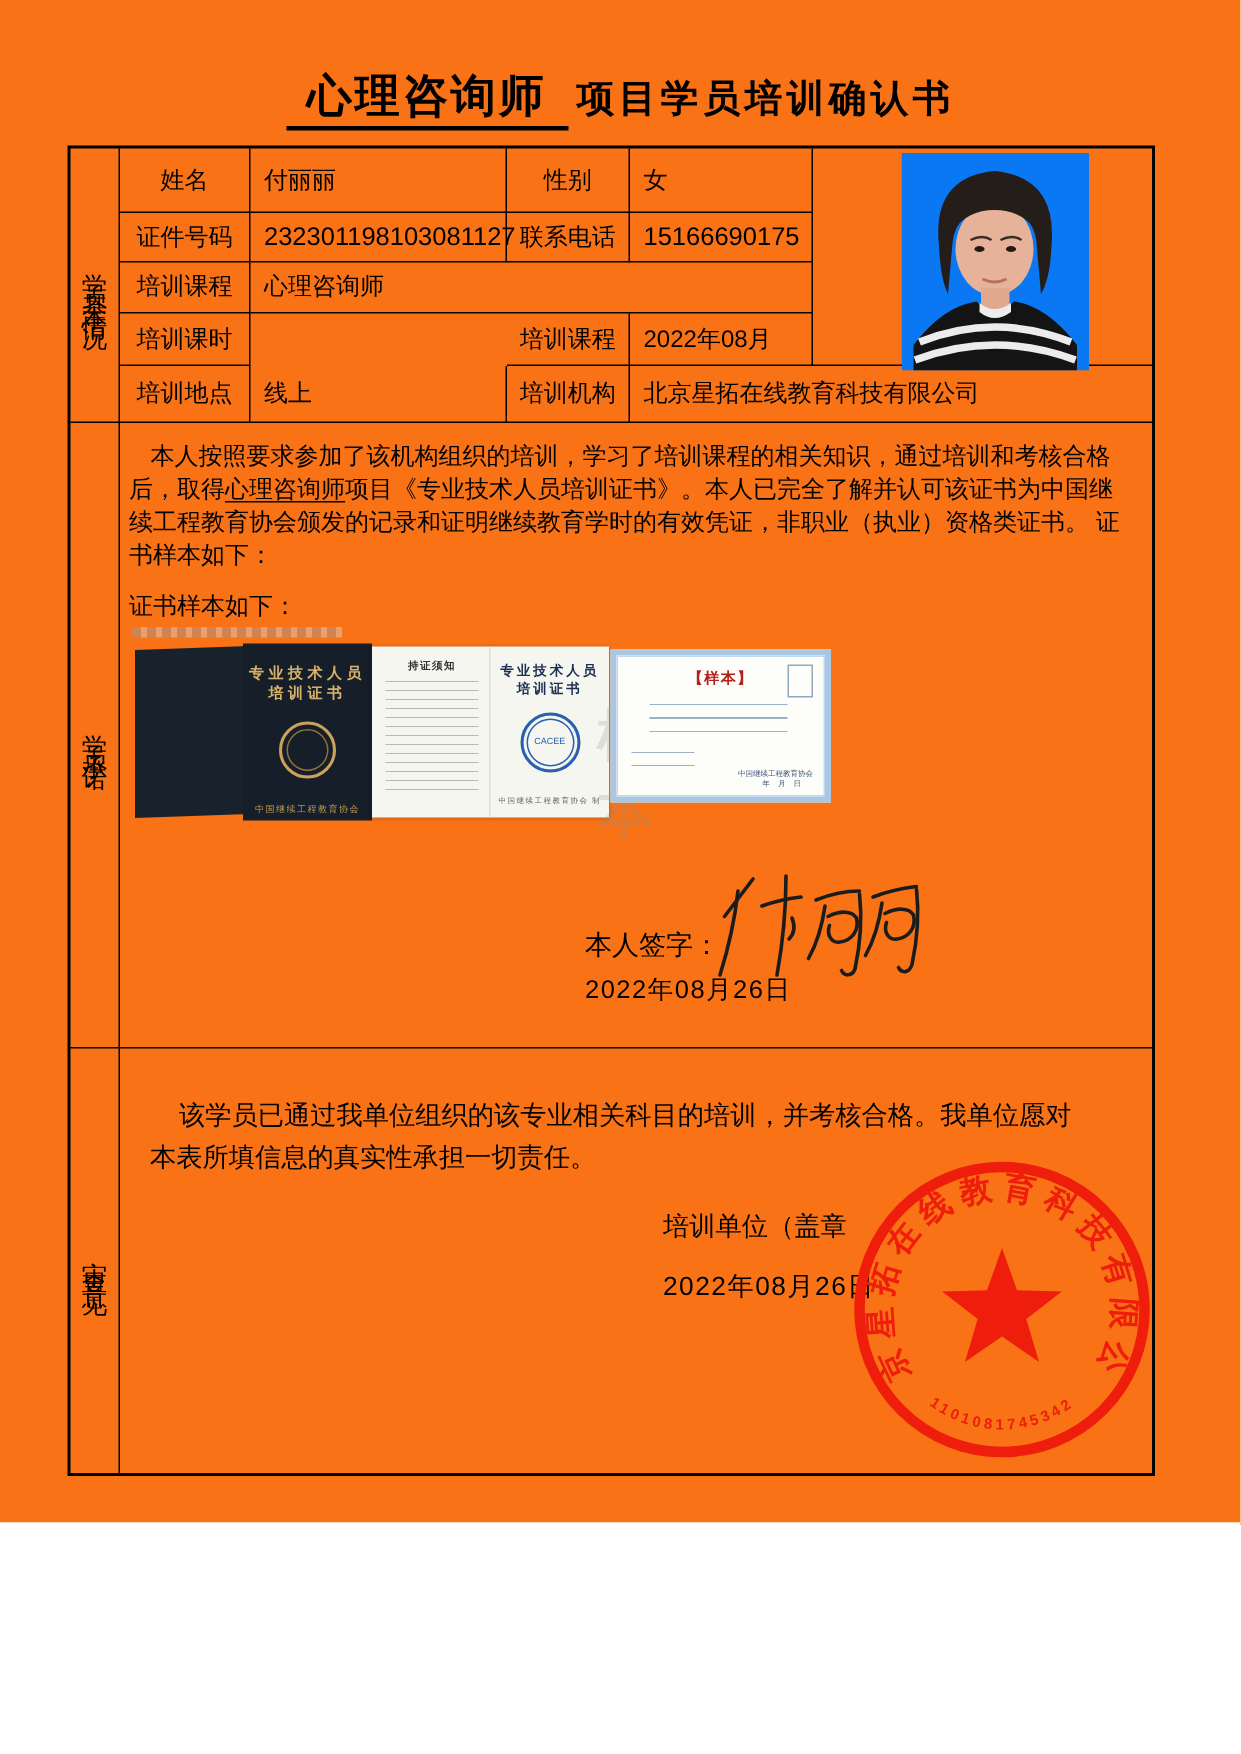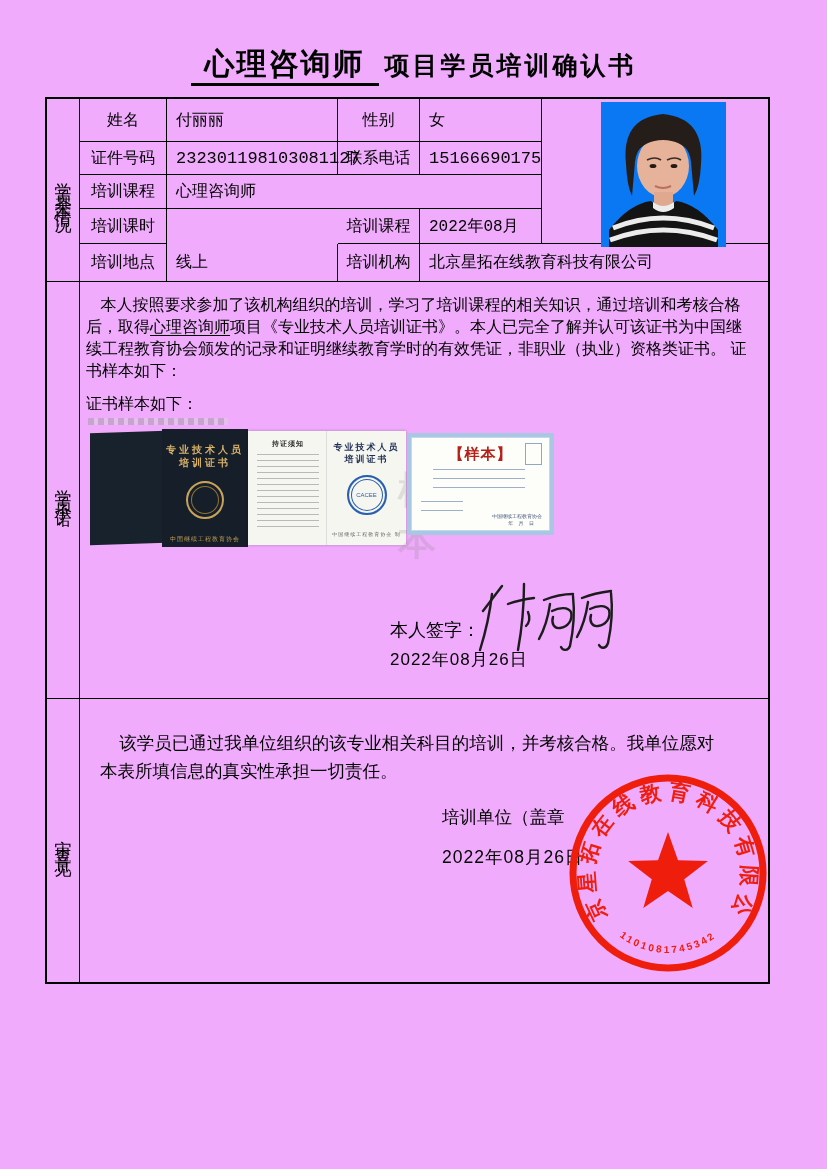--- a/index.html
+++ b/index.html
@@ -1,30 +1,30 @@
 <!DOCTYPE html>
 <html><head>
 <meta charset="utf-8">
 <style>
   html,body{margin:0;padding:0;background:#fff;}
-  .page{position:relative;width:827px;height:1169px;background:#f0abfc;overflow:hidden;
+  .page{position:relative;width:827px;height:1015px;background:#f97316;overflow:hidden;
         font-family:"Liberation Sans","DejaVu Sans",sans-serif;color:#000;}
   
   .doc-title{position:absolute;top:44px;left:0;width:100%;text-align:center;
              font-weight:bold;white-space:nowrap;}
   .doc-title .course{font-size:30px;letter-spacing:2px;border-bottom:3px solid #000;
              padding:0 14px 3px 14px;}
   .doc-title .suffix{font-size:25px;letter-spacing:3px;margin-left:6px;}
   
   .tbl{position:absolute;left:45px;top:97px;width:725px;height:887px;
        border:2px solid #000;box-sizing:border-box;}
   .cell{position:absolute;box-sizing:border-box;border-right:1.5px solid #000;
         border-bottom:1.5px solid #000;display:flex;align-items:center;font-size:16px;}
   .cell.hdr{justify-content:center;text-align:center;}
-  .cell.val{padding-left:9px;font-family:Liberation Mono, monospace;}
+  .cell.val{padding-left:9px;}
   .no-r{border-right:none !important;}
   .no-b{border-bottom:none !important;}
   .vlabel{writing-mode:vertical-rl;text-orientation:upright;letter-spacing:7px;
           font-size:17px;display:flex;align-items:center;justify-content:center;}
   
   .photo-cell{position:absolute;left:495px;top:0;width:226px;height:145px;
               border-bottom:1.5px solid #000;box-sizing:border-box;}
   .photo{position:absolute;left:59px;top:3px;width:125px;height:145px;}
   
   .content{position:absolute;box-sizing:border-box;}
@@ -54,21 +54,21 @@
   .inner-title{font-size:9px;font-weight:bold;color:#1d2f52;letter-spacing:2px;line-height:12px;}
   .inner-seal{width:36px;height:36px;border:2px solid #2a5fb0;border-radius:50%;margin:10px auto 0;
               box-shadow:inset 0 0 0 2px #f6f6f1, inset 0 0 0 3px #2a5fb0;
               display:flex;align-items:center;justify-content:center;color:#2a5fb0;font-size:6px;}
   .inner-org{position:absolute;bottom:8px;left:0;width:100%;font-size:5px;color:#666;letter-spacing:1px;}
   .watermark{position:absolute;left:150px;top:34px;font-size:38px;color:#8a8a8a;opacity:.22;
              letter-spacing:10px;font-weight:bold;pointer-events:none;}
   .cert-sample{left:319px;top:5px;width:147px;height:102px;background:#fdfdfa;
                border:4px solid #a9c6e2;box-shadow:inset 0 0 0 1px #c2d8ec;position:absolute;}
   .sample-tag{position:absolute;top:8px;left:0;width:100%;text-align:center;color:#b52019;
-              font-size:15px;font-weight:bold;letter-spacing:1px;}
+              font-size:10px;font-weight:bold;letter-spacing:1px;}
   .sample-photo{position:absolute;top:6px;right:8px;width:15px;height:20px;border:1px solid #8fa9c2;}
   .sample-lines{position:absolute;top:32px;left:22px;width:92px;height:26px;
                 background:repeating-linear-gradient(#9db1c6 0 1px,transparent 1px 9px);}
   .sample-lines2{position:absolute;top:64px;left:10px;width:42px;height:12px;
                 background:repeating-linear-gradient(#9db1c6 0 1px,transparent 1px 9px);}
   .sample-org{position:absolute;bottom:12px;right:8px;font-size:5px;color:#44597a;}
   .sample-date{position:absolute;bottom:5px;right:14px;font-size:5px;color:#44597a;letter-spacing:2px;}
   
   .sign-label{position:absolute;left:310px;top:336px;font-size:18px;}
   .sign-svg{position:absolute;left:392px;top:296px;}

